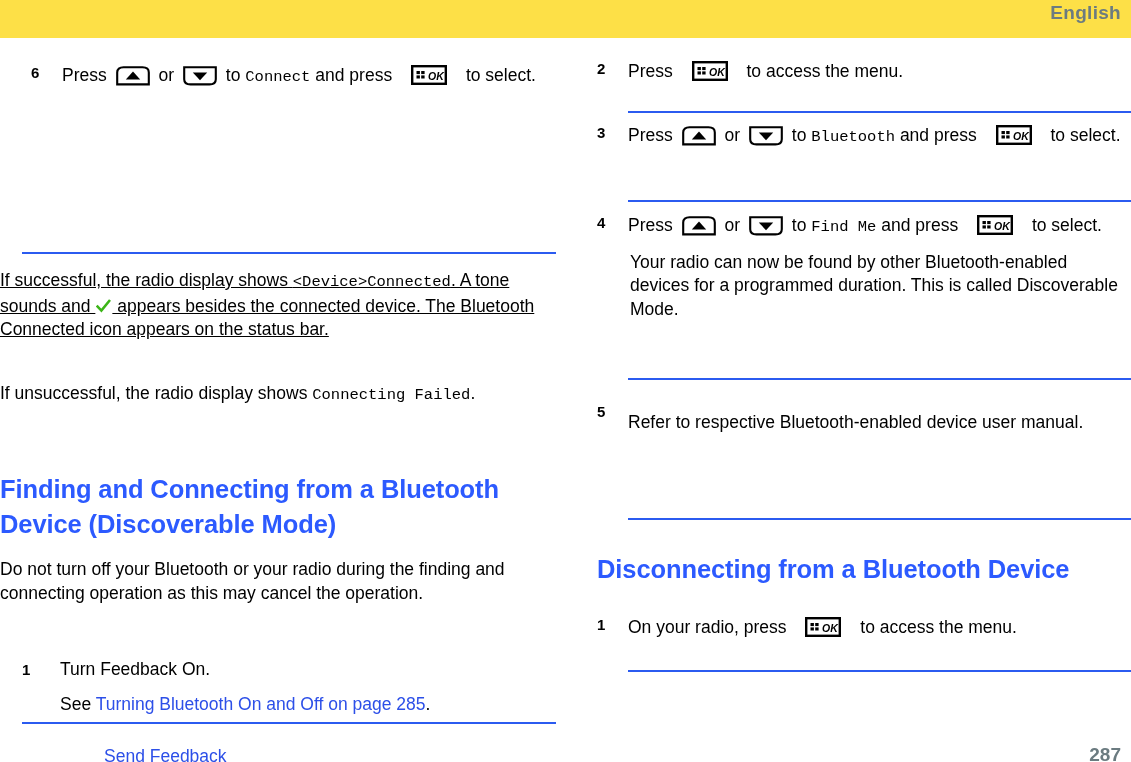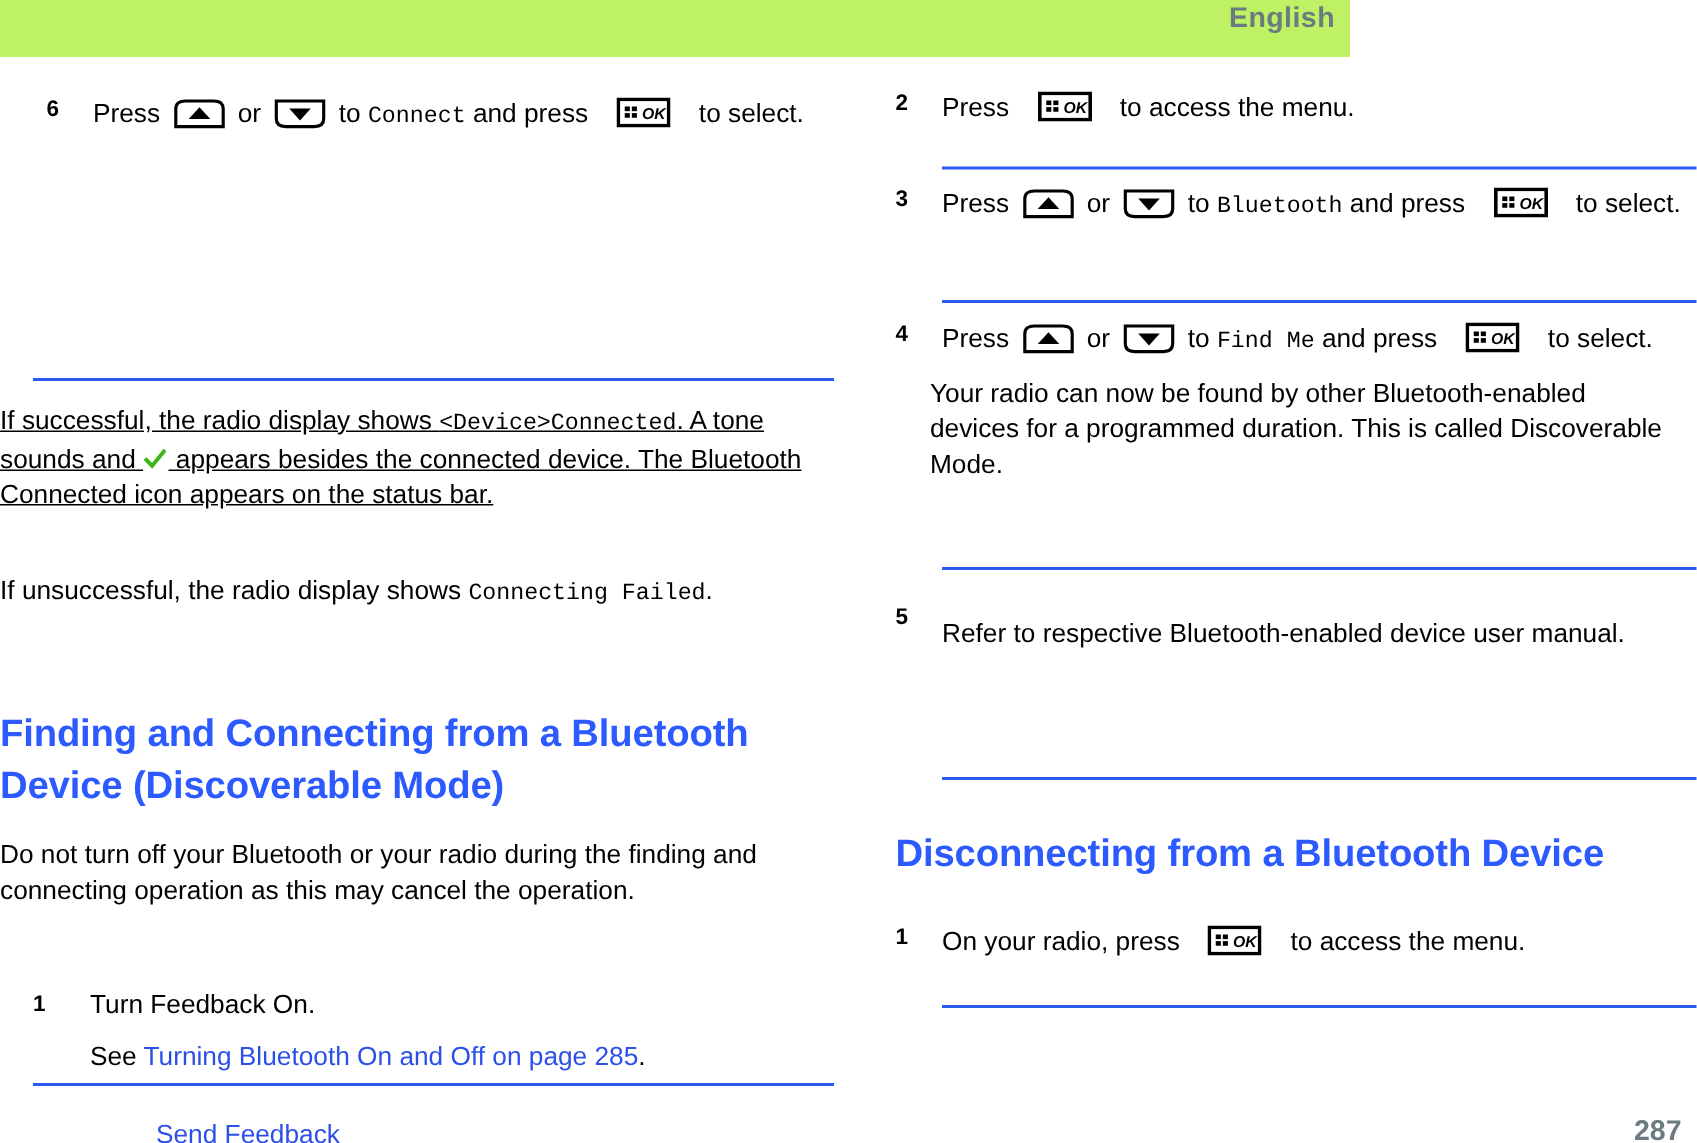--- a/index.html
+++ b/index.html
@@ -14,23 +14,23 @@
     color: #000000;
     overflow: hidden;
     position: relative;
   }
 
   
   .header-band {
     position: absolute;
     top: 0;
     left: 0;
-    width: 900px;
+    width: 1131px;
     height: 38px;
-    background: #bef264;
+    background: #fde047;
   }
   .header-lang {
     position: absolute;
     right: 10px;
     top: 0px;
     font-size: 19px;
     font-weight: bold;
     color: #6b7b80;
     letter-spacing: 0.3px;
     line-height: 26px;
@@ -325,21 +325,21 @@
               <rect x="1.2" y="1.2" width="33.6" height="17.6" fill="#ffffff" stroke="#000000" stroke-width="2.4"></rect>
               <rect x="5.5" y="6" width="3.4" height="3.1" fill="#000000"></rect>
               <rect x="10.2" y="6" width="3.4" height="3.1" fill="#000000"></rect>
               <rect x="5.5" y="10.4" width="3.4" height="3.1" fill="#000000"></rect>
               <rect x="10.2" y="10.4" width="3.4" height="3.1" fill="#000000"></rect>
               <text x="17" y="14.6" font-family="Liberation Sans, sans-serif" font-size="10.5" font-weight="bold" fill="#000000">OK</text>
             </svg>
           </span>
           <span>to select.</span>
         </div>
-        <div class="step-extra" style="margin-left:23px; width:500px; margin-top:11px;">Your radio can now be found by other Bluetooth-enabled devices for a programmed duration. This is called Discoverable Mode.</div>
+        <div class="step-extra" style="margin-left:33px; width:500px; margin-top:11px;">Your radio can now be found by other Bluetooth-enabled devices for a programmed duration. This is called Discoverable Mode.</div>
       </div>
 
       <div class="rule" style="left:31px; top:340px; width:534px;"></div>
 
       <div class="step" style="position:absolute; left:0px; top:362px; width:534px;">
         <span class="step-num" style="left:0px; top:3px;">5</span>
         <div class="step-extra" style="margin-left:31px; width:500px; margin-top:11px;">Refer to respective Bluetooth-enabled device user manual.</div>
       </div>
 
       <div class="rule" style="left:31px; top:480px; width:534px;"></div>

